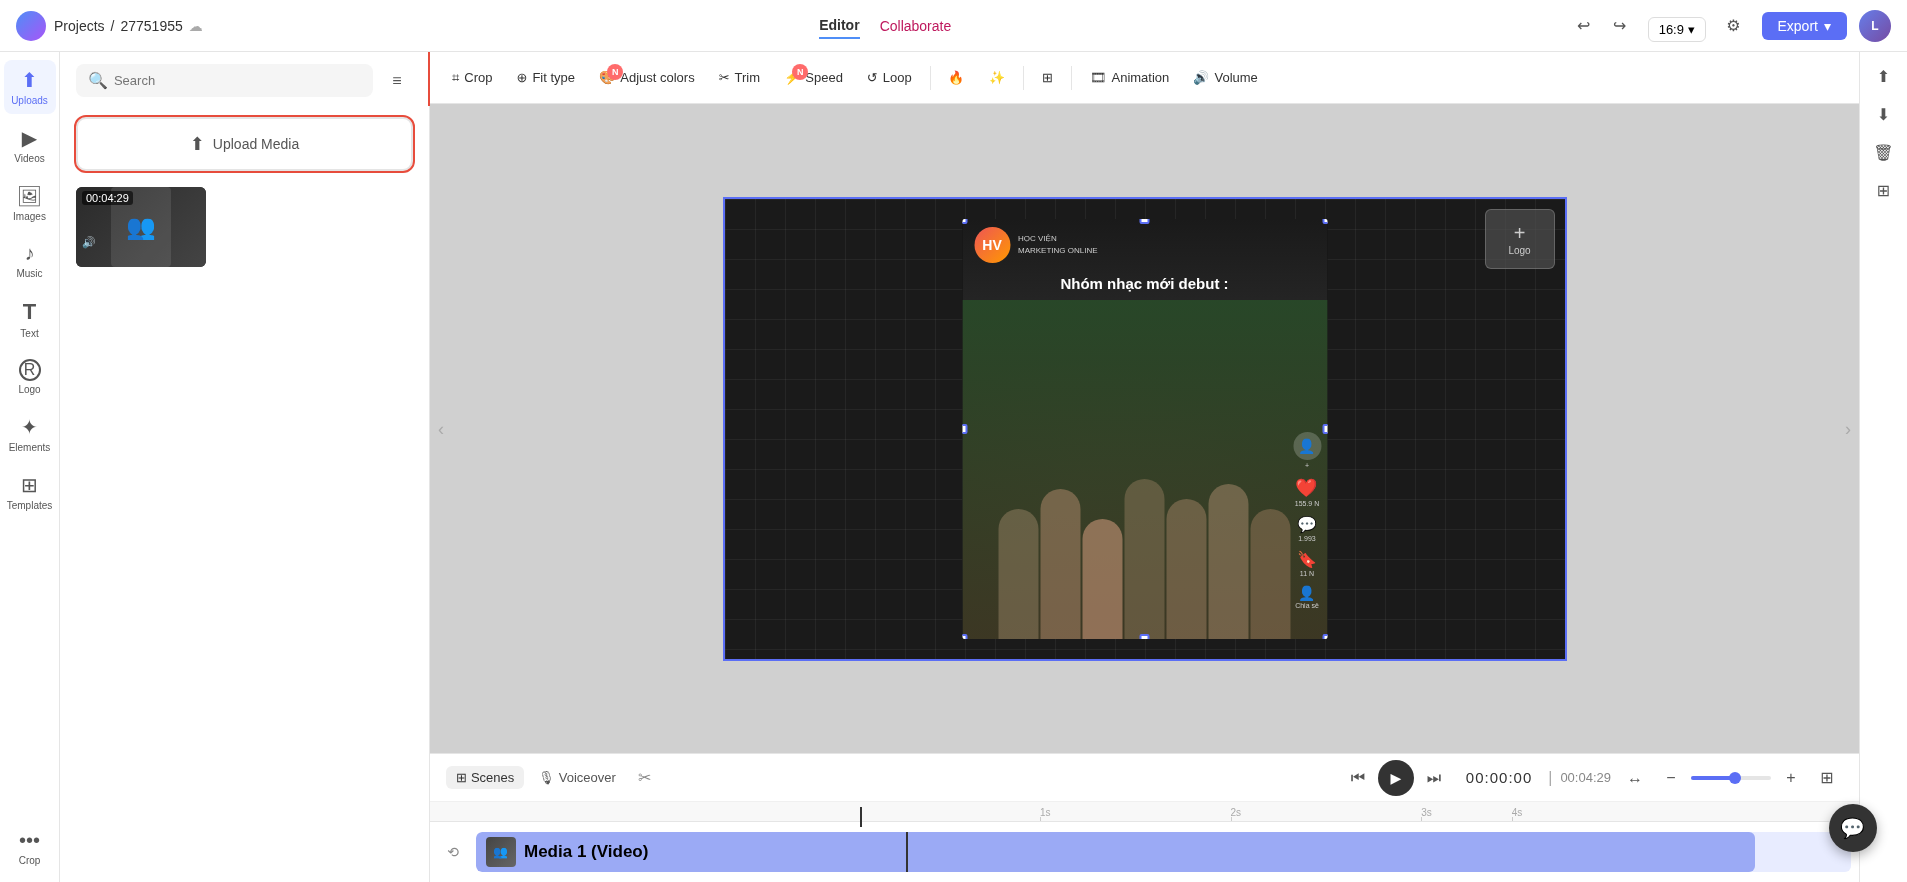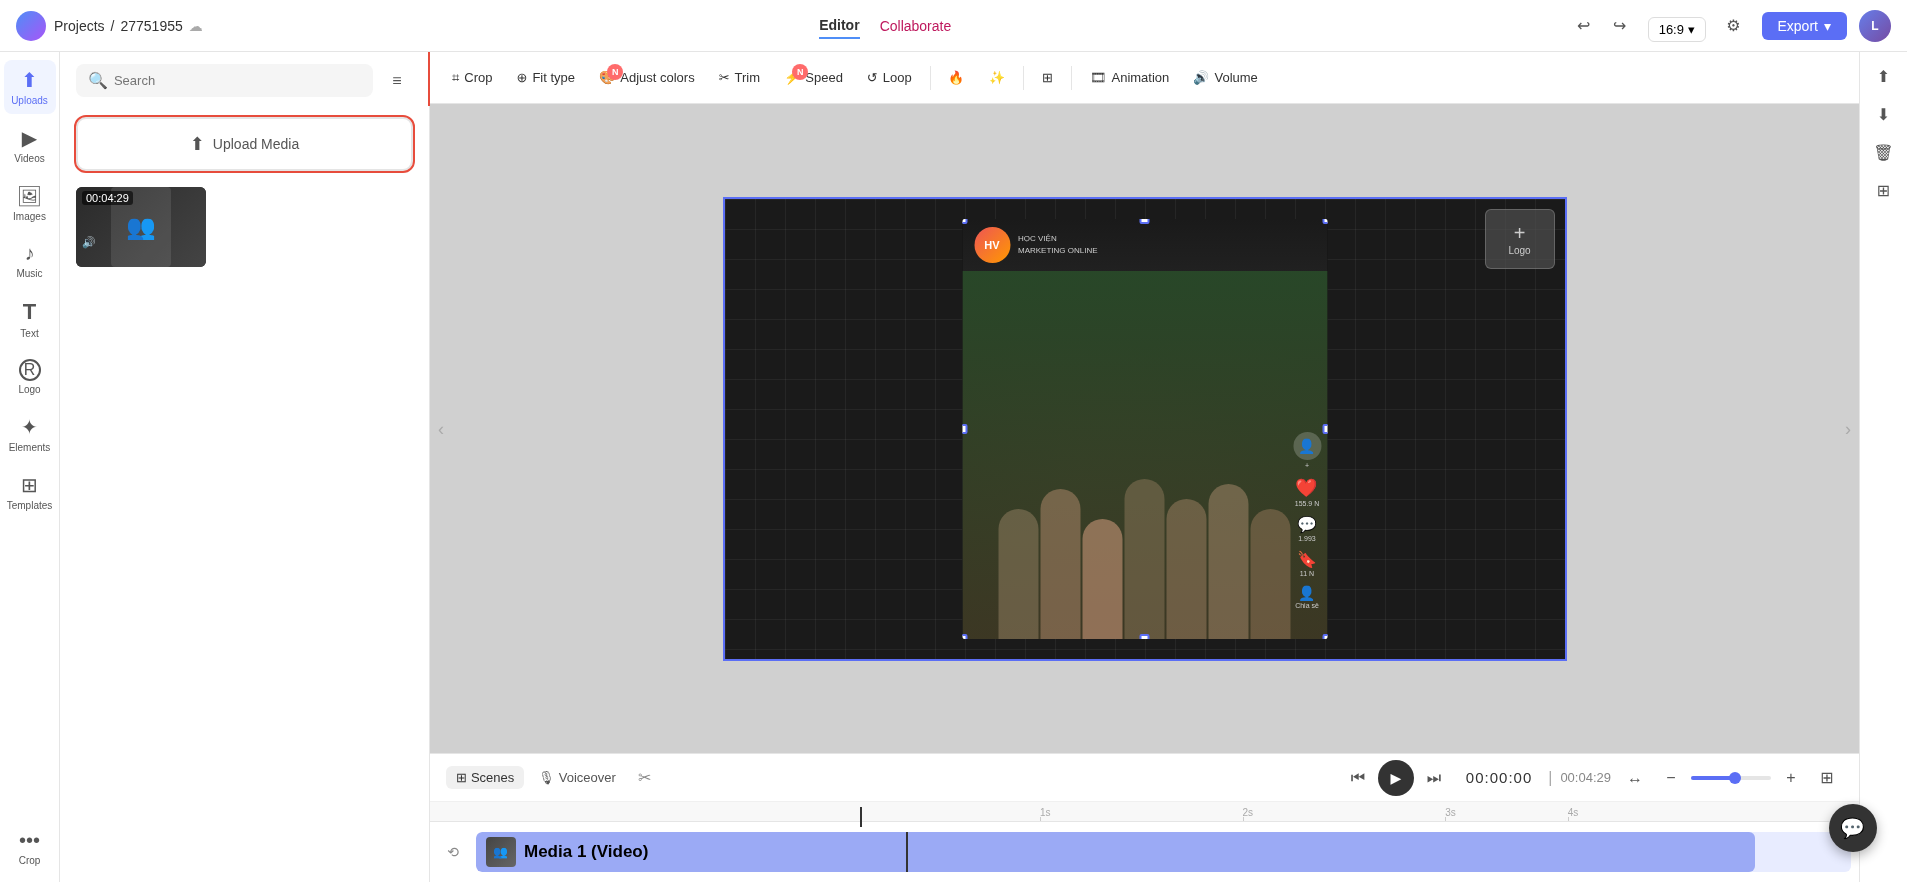--- a/index.html
+++ b/index.html
@@ -808,24 +808,25 @@
 
       <span style="position:absolute;left:8px;top:50%;transform:translateY(-50%);font-size:18px;color:#aaa;cursor:pointer;z-index:10">‹</span>
 
       <div class="canvas-frame">
         <div class="canvas-grid"></div>
 
         <div class="canvas-video">
           <div class="canvas-video-inner">
 
             <div class="video-header-bar">
-              <div style="background:linear-gradient(135deg,#e55,#f90);border-radius:50%;width:36px;height:36px;display:flex;align-items:center;justify-content:center;color:white;font-size:11px;text-align:left;font-weight:bold;flex-shrink:0">HV</div>
+              <div style="background:linear-gradient(135deg,#e55,#f90);border-radius:50%;width:36px;height:36px;display:flex;align-items:center;justify-content:center;color:white;font-size:14px;text-align:left;font-weight:bold;flex-shrink:0">HV</div>
               <div style="font-size:8px;color:#ccc;line-height:1.4">HỌC VIỆN<br>MARKETING ONLINE</div>
             </div>
 
+            <div class="video-title">Nhóm nhạc mới debut :</div>
 
             <div class="video-people-area">
               <div class="people-placeholder">
 
                 <div style="width:100%;height:100%;display:flex;align-items:flex-end;justify-content:center;padding-bottom:0;background:linear-gradient(180deg,rgba(40,70,40,0.9) 0%,rgba(60,55,35,0.95) 100%)">
                   <div style="display:flex;gap:2px;align-items:flex-end;height:100%;width:100%;justify-content:center;padding-top:20px">
 
                     <div style="width:40px;height:130px;background:rgba(150,130,100,0.5);border-radius:20px 20px 0 0"></div>
                     <div style="width:40px;height:150px;background:rgba(180,140,110,0.5);border-radius:20px 20px 0 0"></div>
                     <div style="width:40px;height:120px;background:rgba(200,150,120,0.6);border-radius:20px 20px 0 0"></div>
@@ -915,26 +916,26 @@
               <div class="zoom-thumb"></div>
             </div>
           </div>
           <button class="icon-btn">+</button>
           <button class="icon-btn">⊞</button>
         </div>
       </div>
 
       <div class="timeline">
         <div class="timeline-ruler">
-          <div style="position:relative;display:flex;gap:12px;width:100%">
+          <div style="position:relative;display:flex;gap:0;width:100%">
             <div style="position:absolute;left:0;top:0;height:20px;width:2px;background:#333"></div>
             <span class="ruler-tick" style="margin-left:180px">1s</span>
             <span class="ruler-tick" style="margin-left:180px">2s</span>
             <span class="ruler-tick" style="margin-left:180px">3s</span>
-            <span class="ruler-tick" style="margin-left:100px">4s</span>
+            <span class="ruler-tick" style="margin-left:80px">4s</span>
           </div>
         </div>
         <div class="timeline-tracks">
           <div class="track-icon-area">
             <span>⟲</span>
           </div>
           <div class="track-lane">
             <div class="timeline-playhead"></div>
             <div class="track-item">
               <div class="track-thumb">

